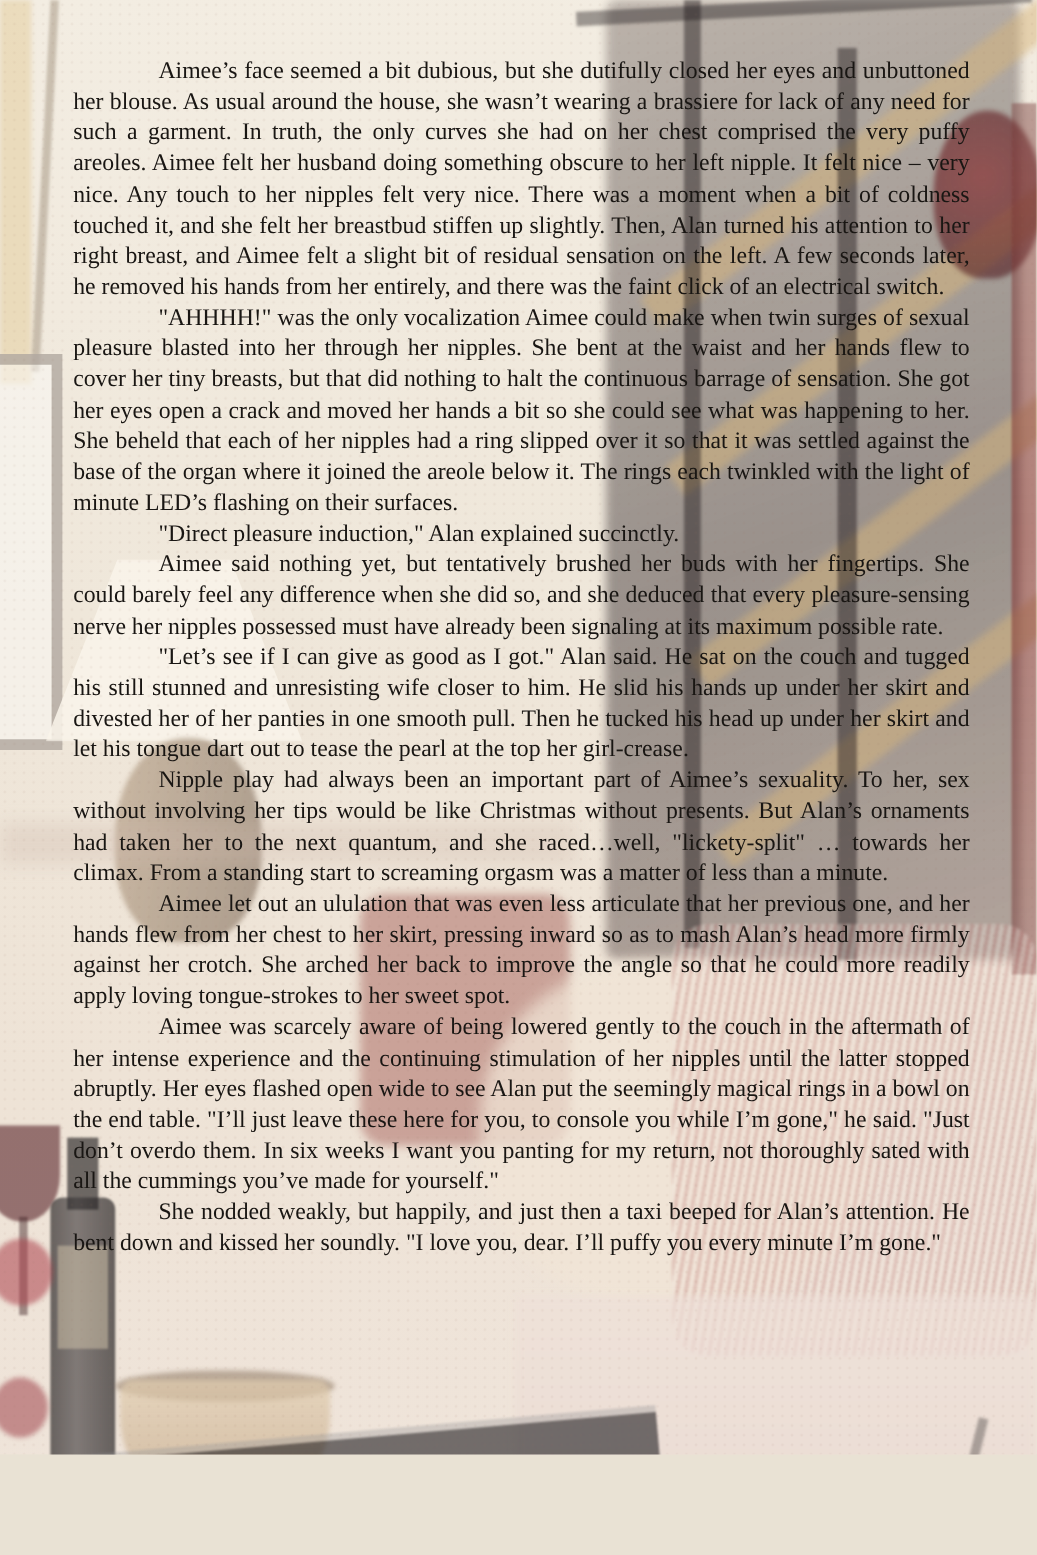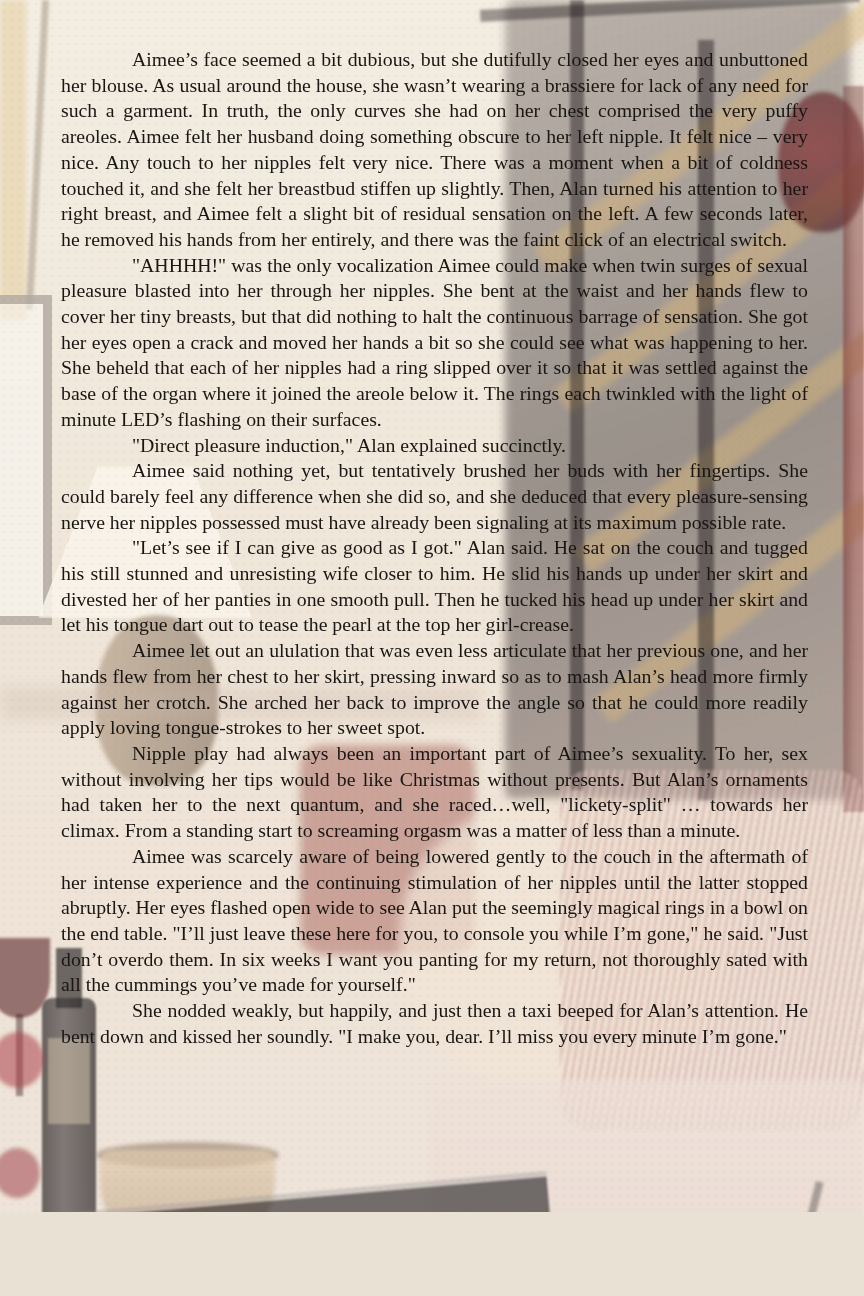--- a/index.html
+++ b/index.html
@@ -127,21 +127,21 @@
     <div class="table-leg3"></div>
     <div class="dots"></div>
   </div>
 
   <div class="text-layer">
     <p>Aimee’s face seemed a bit dubious, but she dutifully closed her eyes and unbuttoned her blouse. As usual around the house, she wasn’t wearing a brassiere for lack of any need for such a garment. In truth, the only curves she had on her chest comprised the very puffy areoles. Aimee felt her husband doing something obscure to her left nipple. It felt nice – very nice. Any touch to her nipples felt very nice. There was a moment when a bit of coldness touched it, and she felt her breastbud stiffen up slightly. Then, Alan turned his attention to her right breast, and Aimee felt a slight bit of residual sensation on the left. A few seconds later, he removed his hands from her entirely, and there was the faint click of an electrical switch.</p>
     <p>"AHHHH!" was the only vocalization Aimee could make when twin surges of sexual pleasure blasted into her through her nipples. She bent at the waist and her hands flew to cover her tiny breasts, but that did nothing to halt the continuous barrage of sensation. She got her eyes open a crack and moved her hands a bit so she could see what was happening to her. She beheld that each of her nipples had a ring slipped over it so that it was settled against the base of the organ where it joined the areole below it. The rings each twinkled with the light of minute LED’s flashing on their surfaces.</p>
     <p>"Direct pleasure induction," Alan explained succinctly.</p>
     <p>Aimee said nothing yet, but tentatively brushed her buds with her fingertips. She could barely feel any difference when she did so, and she deduced that every pleasure-sensing nerve her nipples possessed must have already been signaling at its maximum possible rate.</p>
     <p>"Let’s see if I can give as good as I got." Alan said. He sat on the couch and tugged his still stunned and unresisting wife closer to him. He slid his hands up under her skirt and divested her of her panties in one smooth pull. Then he tucked his head up under her skirt and let his tongue dart out to tease the pearl at the top her girl-crease.</p>
+    <p>Nipple play had always been an important part of Aimee’s sexuality. To her, sex without involving her tips would be like Christmas without presents. But Alan’s ornaments had taken her to the next quantum, and she raced…well, "lickety-split" … towards her climax. From a standing start to screaming orgasm was a matter of less than a minute.</p>
     <p>Aimee let out an ululation that was even less articulate that her previous one, and her hands flew from her chest to her skirt, pressing inward so as to mash Alan’s head more firmly against her crotch. She arched her back to improve the angle so that he could more readily apply loving tongue-strokes to her sweet spot.</p>
-    <p>Nipple play had always been an important part of Aimee’s sexuality. To her, sex without involving her tips would be like Christmas without presents. But Alan’s ornaments had taken her to the next quantum, and she raced…well, "lickety-split" … towards her climax. From a standing start to screaming orgasm was a matter of less than a minute.</p>
     <p>Aimee was scarcely aware of being lowered gently to the couch in the aftermath of her intense experience and the continuing stimulation of her nipples until the latter stopped abruptly. Her eyes flashed open wide to see Alan put the seemingly magical rings in a bowl on the end table. "I’ll just leave these here for you, to console you while I’m gone," he said. "Just don’t overdo them. In six weeks I want you panting for my return, not thoroughly sated with all the cummings you’ve made for yourself."</p>
-    <p>She nodded weakly, but happily, and just then a taxi beeped for Alan’s attention. He bent down and kissed her soundly. "I make you, dear. I’ll miss you every minute I’m gone."</p>
+    <p>She nodded weakly, but happily, and just then a taxi beeped for Alan’s attention. He bent down and kissed her soundly. "I love you, dear. I’ll puffy you every minute I’m gone."</p>
   </div>
 
   <div class="page-number">3</div>
 
 </div>
 
 </body></html>

